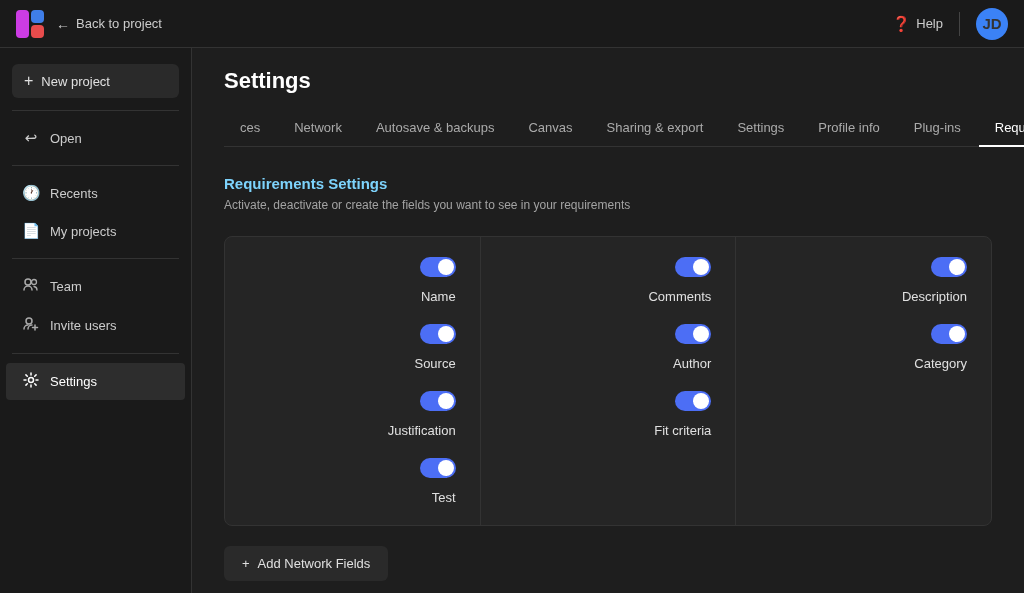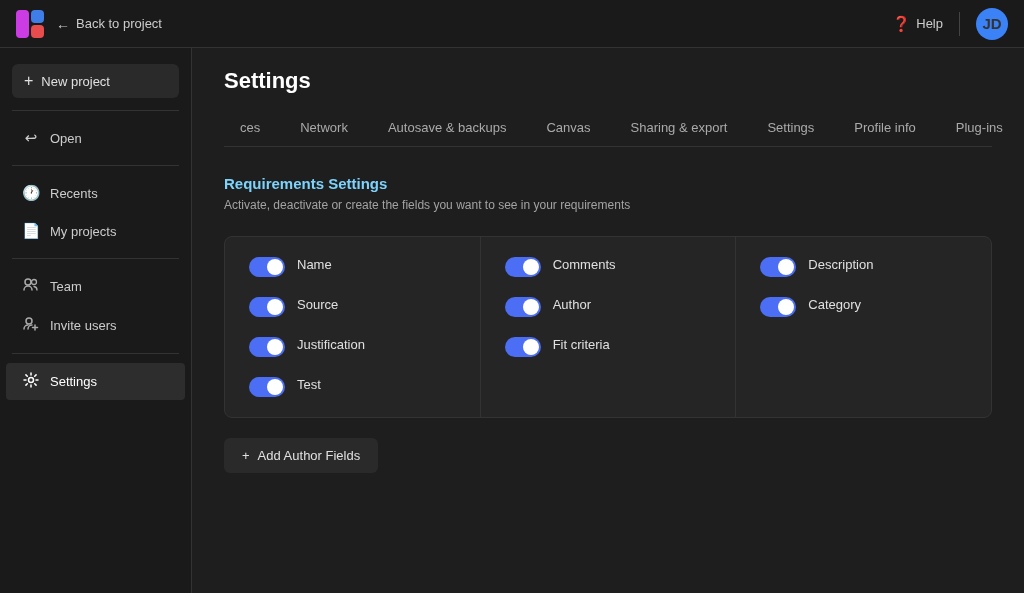--- a/index.html
+++ b/index.html
@@ -155,21 +155,21 @@
       font-weight: 600;
       color: #fff;
       margin-bottom: 16px;
     }
 
     
     .tabs {
       display: flex;
       align-items: center;
       border-bottom: 1px solid #333;
-      gap: 8px;
+      gap: 2px;
     }
     .tab {
       padding: 10px 16px;
       font-size: 13px;
       color: #aaa;
       cursor: pointer;
       white-space: nowrap;
       border-bottom: 2px solid transparent;
       margin-bottom: -1px;
     }
@@ -209,23 +209,24 @@
     .fields-column {
       flex: 1;
       padding: 20px 24px;
       border-right: 1px solid #333;
     }
     .fields-column:last-child {
       border-right: none;
     }
     .field-row {
       display: flex;
-      align-items: flex-start;
+      align-items: flex-end;
       gap: 12px;
       margin-bottom: 20px;
+      flex-direction: column;
     }
     .field-row:last-child {
       margin-bottom: 0;
     }
     .field-label {
       font-size: 13px;
       color: #e0e0e0;
     }
 
     
@@ -473,17 +474,17 @@
                 <div class="toggle-thumb"></div>
               </div>
             </div>
             <span class="field-label">Category</span>
           </div>
         </div>
       </div>
 
       <button class="add-custom-btn">
         <span>+</span>
-        <span>Add Author Fields</span>
+        <span>Add Network Fields</span>
       </button>
     </div>
   </div>
 </div>
 
 </body></html>

